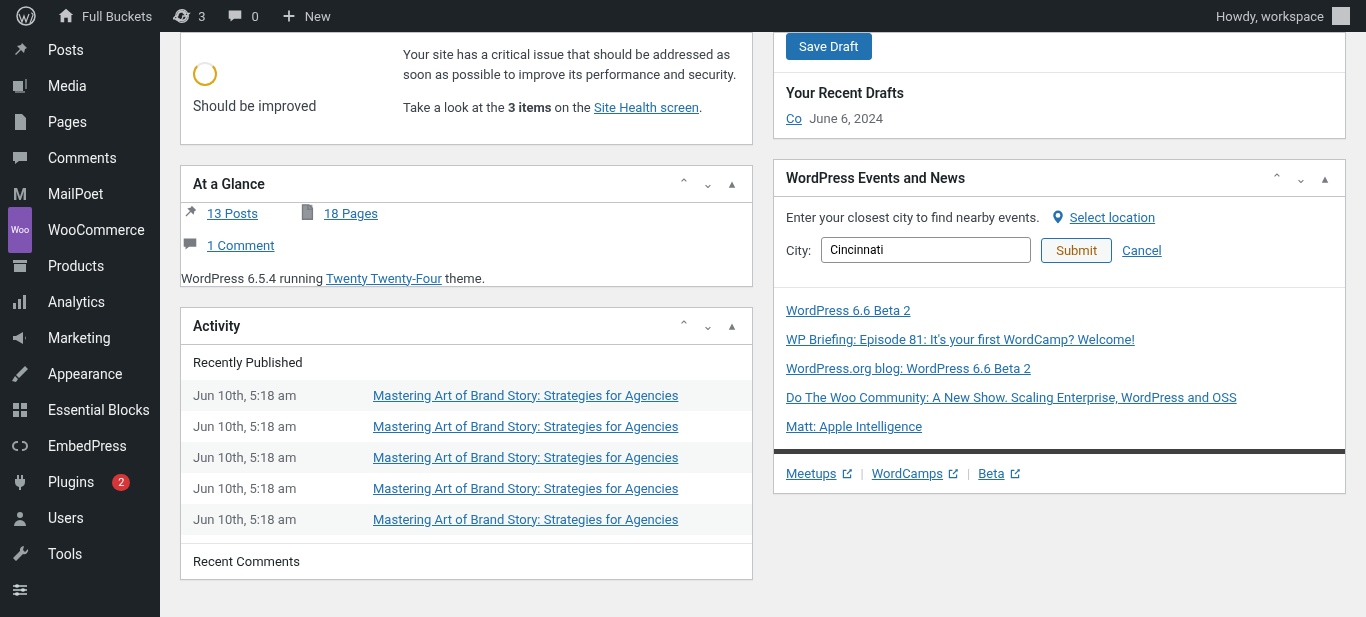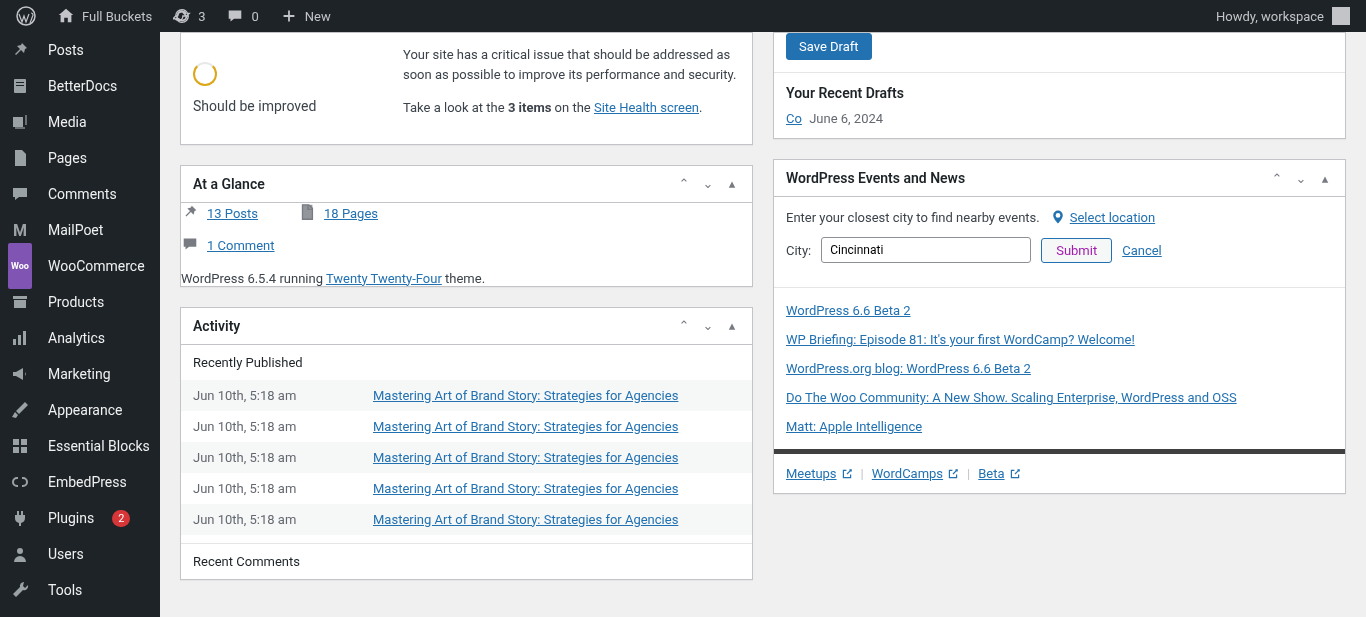--- a/index.html
+++ b/index.html
@@ -43,21 +43,21 @@
     .glance-footer { margin-top: 14px; font-size: 13px; color: #3c434a; }
     .glance-footer a { color: #2271b1; text-decoration: underline; }
     
     .subheader { font-size: 13px; font-weight: 400; padding: 10px 12px; color: #1d2327; }
     .activity-row { display: flex; padding: 8px 12px; font-size: 13px; }
     .activity-row:nth-child(odd) { background: #f6f7f7; }
     .activity-date { color: #646970; min-width: 180px; }
     .activity-link { color: #2271b1; }
     
     .btn-primary { background: #2271b1; color: #fff; border: 1px solid #2271b1; padding: 5px 12px; border-radius: 3px; cursor: pointer; font-size: 13px; }
-    .btn-outline { background: #f6f7f7; color: #a21caf; border: 1px solid #2271b1; padding: 4px 14px; border-radius: 3px; cursor: pointer; font-size: 13px; }
+    .btn-outline { background: #f6f7f7; color: #a16207; border: 1px solid #2271b1; padding: 4px 14px; border-radius: 3px; cursor: pointer; font-size: 13px; }
     .link-cancel { color: #2271b1; text-decoration: underline; cursor: pointer; font-size: 13px; }
     
     .drafts-header { font-size: 14px; font-weight: 600; padding: 12px 12px 10px 12px; color: #1d2327; }
     .draft-row { padding: 0 12px 12px 12px; font-size: 13px; }
     .draft-row a { color: #2271b1; }
     .draft-date { color: #646970; margin-left: 4px; }
     
     .events-intro { display: flex; align-items: center; gap: 10px; padding: 12px; font-size: 13px; }
     .events-intro a { color: #2271b1; display: flex; align-items: center; gap: 4px; }
     .city-row { display: flex; align-items: center; gap: 10px; padding: 0 12px 24px 12px; }
@@ -130,30 +130,20 @@
       <span class="sidebar-icon">
         <svg viewBox="0 0 20 20" width="20" height="20" fill="currentColor">
           <path d="M12 3l5 5-2 1-1 4-3-3-5 5-1-1 5-5-3-3 4-1z"></path>
         </svg>
       </span>
       <span>Posts</span>
     </div>
     <div class="sidebar-item">
       <span class="sidebar-icon">
         <svg viewBox="0 0 20 20" width="20" height="20" fill="currentColor">
-          <rect x="4" y="3" width="12" height="14" rx="1"></rect>
-          <rect x="6" y="6" width="8" height="1" fill="#1d2327"></rect>
-          <rect x="6" y="9" width="8" height="1" fill="#1d2327"></rect>
-        </svg>
-      </span>
-      <span>BetterDocs</span>
-    </div>
-    <div class="sidebar-item">
-      <span class="sidebar-icon">
-        <svg viewBox="0 0 20 20" width="20" height="20" fill="currentColor">
           <path d="M3 5h10v10H3zM6 8l2 2 3-3v5H6z"></path>
           <path d="M15 3h2v10h-2zM5 17h10v-2H5z" opacity=".6"></path>
         </svg>
       </span>
       <span>Media</span>
     </div>
     <div class="sidebar-item">
       <span class="sidebar-icon">
         <svg viewBox="0 0 20 20" width="20" height="20" fill="currentColor">
           <path d="M5 2h7l4 4v12H5z"></path>
@@ -170,21 +160,21 @@
       <span>Comments</span>
     </div>
     <div class="sidebar-item">
       <span class="sidebar-icon">
         <span style="font-weight:bold;font-size:16px">M</span>
       </span>
       <span>MailPoet</span>
     </div>
     <div class="sidebar-item">
       <span class="sidebar-icon">
-        <span style="background:#7f54b3;color:#fff;font-size:9px;padding:18px 3px;border-radius:2px;font-weight:bold">Woo</span>
+        <span style="background:#7f54b3;color:#fff;font-size:9px;padding:18px 3px;border-radius:2px;font-weight:normal">Woo</span>
       </span>
       <span>WooCommerce</span>
     </div>
     <div class="sidebar-item">
       <span class="sidebar-icon">
         <svg viewBox="0 0 20 20" width="20" height="20" fill="currentColor">
           <path d="M3 4h14v3H3zM4 8h12v8H4zM8 10h4v2H8z"></path>
         </svg>
       </span>
       <span>Products</span>

